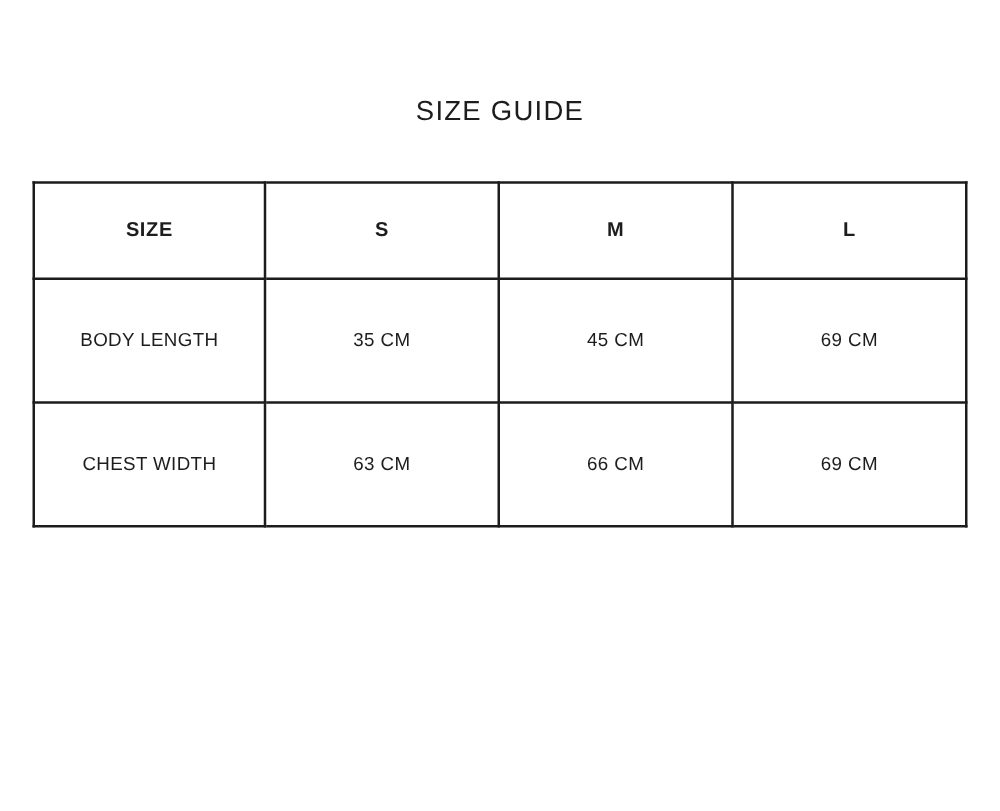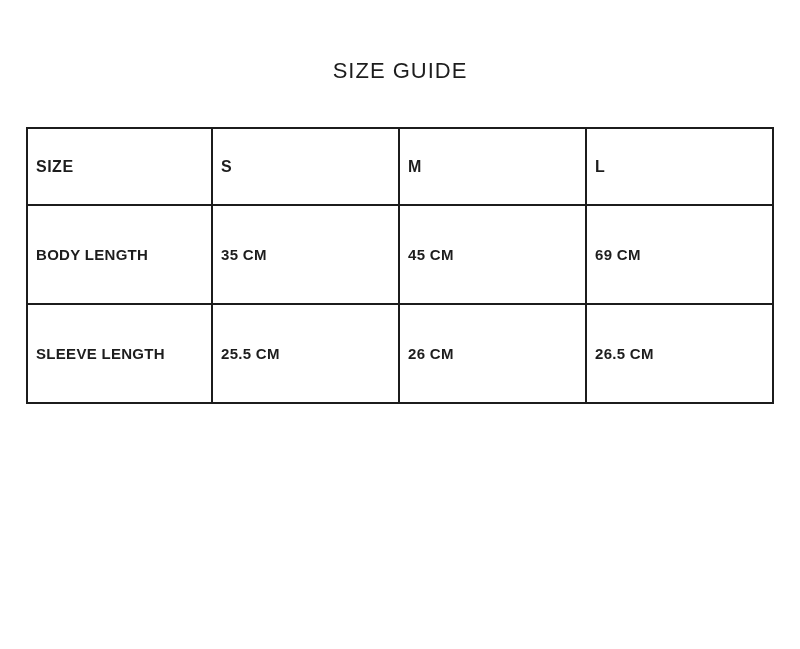--- a/index.html
+++ b/index.html
@@ -8,55 +8,55 @@
     background: #ffffff;
   }
   body {
     width: 800px;
     height: 649px;
     font-family: "Liberation Sans", sans-serif;
     color: #1d1d1d;
     overflow: hidden;
   }
   .page-title {
-    padding-top: 58px;
+    padding-top: 76px;
     text-align: center;
     font-size: 22px;
     font-weight: 400;
     letter-spacing: 1px;
     color: #1d1d1d;
   }
   table.size-guide {
     border-collapse: collapse;
     table-layout: fixed;
     width: 746px;
     margin: 43px auto 0 auto;
     background: #ffffff;
   }
   table.size-guide th,
   table.size-guide td {
     border: 2px solid #1c1c1c;
-    text-align: left;
+    text-align: center;
     vertical-align: middle;
     padding: 8px;
   }
   table.size-guide thead tr {
     height: 77px;
   }
   table.size-guide tbody tr {
     height: 99px;
   }
   table.size-guide th {
     font-size: 16px;
     font-weight: 700;
     letter-spacing: 0.5px;
   }
   table.size-guide td {
     font-size: 15px;
-    font-weight: 700;
+    font-weight: 400;
     letter-spacing: 0.3px;
     border-radius: 16px;
   }
   col.col-label { width: 185px; }
   col.col-size  { width: 187px; }
 </style>
 </head>
 <body>
 
 <div class="page-title">SIZE GUIDE</div>
@@ -77,19 +77,19 @@
     </tr>
   </thead>
   <tbody>
     <tr>
       <td>BODY LENGTH</td>
       <td>35 CM</td>
       <td>45 CM</td>
       <td>69 CM</td>
     </tr>
     <tr>
-      <td>SLEEVE LENGTH</td>
-      <td>25.5 CM</td>
-      <td>26 CM</td>
-      <td>26.5 CM</td>
+      <td>CHEST WIDTH</td>
+      <td>63 CM</td>
+      <td>66 CM</td>
+      <td>69 CM</td>
     </tr>
   </tbody>
 </table>
 
 </body></html>

